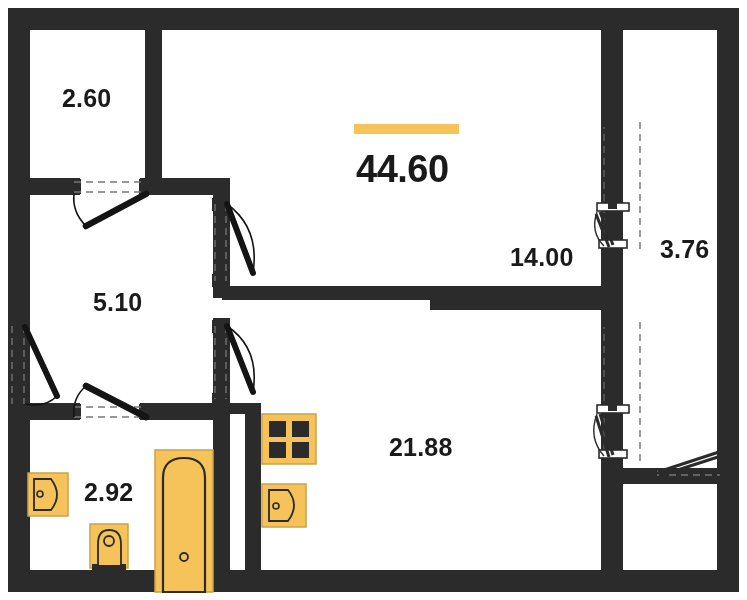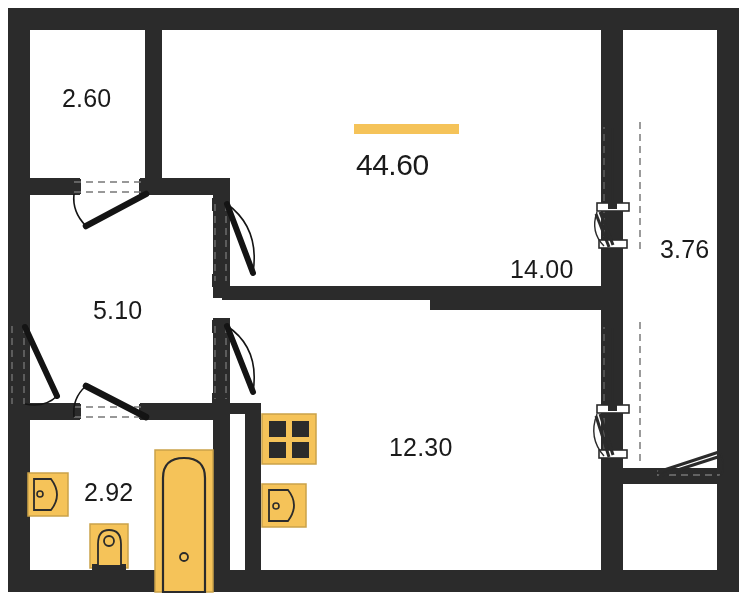--- a/index.html
+++ b/index.html
@@ -8,26 +8,26 @@
     position:relative;
     width:747px;height:600px;
     background:#ffffff;
     overflow:hidden;
   }
   #plan svg{position:absolute;left:0;top:0;}
   .lbl{
     position:absolute;
     color:#1a1a1a;
     white-space:nowrap;
-    font-weight:400;
+    font-weight:700;
     letter-spacing:0.2px;
   }
   .lbl.room{font-size:25px;}
   .lbl.total{
-    font-size:30px;font-weight:normal;letter-spacing:-0.5px;
+    font-size:38px;font-weight:bold;letter-spacing:-0.5px;
   }
   .accentbar{position:absolute;background:#f5c359;}
 </style>
 </head>
 <body>
 
 <div id="plan">
 
   <svg width="747" height="600" viewBox="0 0 747 600">
 
@@ -196,23 +196,23 @@
 
     </g>
   </svg>
 
   <div class="accentbar" style="left:354px;top:124px;width:105px;height:10px;"></div>
 
   <div class="lbl total" style="left:356px;top:148px;">44.60</div>
 
   <div class="lbl room" style="left:62px;top:84px;">2.60</div>
 
-  <div class="lbl room" style="left:93px;top:288px;margin-top:8px;">5.10</div>
+  <div class="lbl room" style="left:93px;top:288px;">5.10</div>
 
   <div class="lbl room" style="left:84px;top:478px;">2.92</div>
 
-  <div class="lbl room" style="left:510px;top:243px;margin-top:12px;">14.00</div>
-
-  <div class="lbl room" style="left:389px;top:433px;">12.30</div>
+  <div class="lbl room" style="left:510px;top:243px;">14.00</div>
+
+  <div class="lbl room" style="left:389px;top:433px;">21.88</div>
 
   <div class="lbl room" style="left:660px;top:235px;">3.76</div>
 
 </div>
 
 </body></html>

